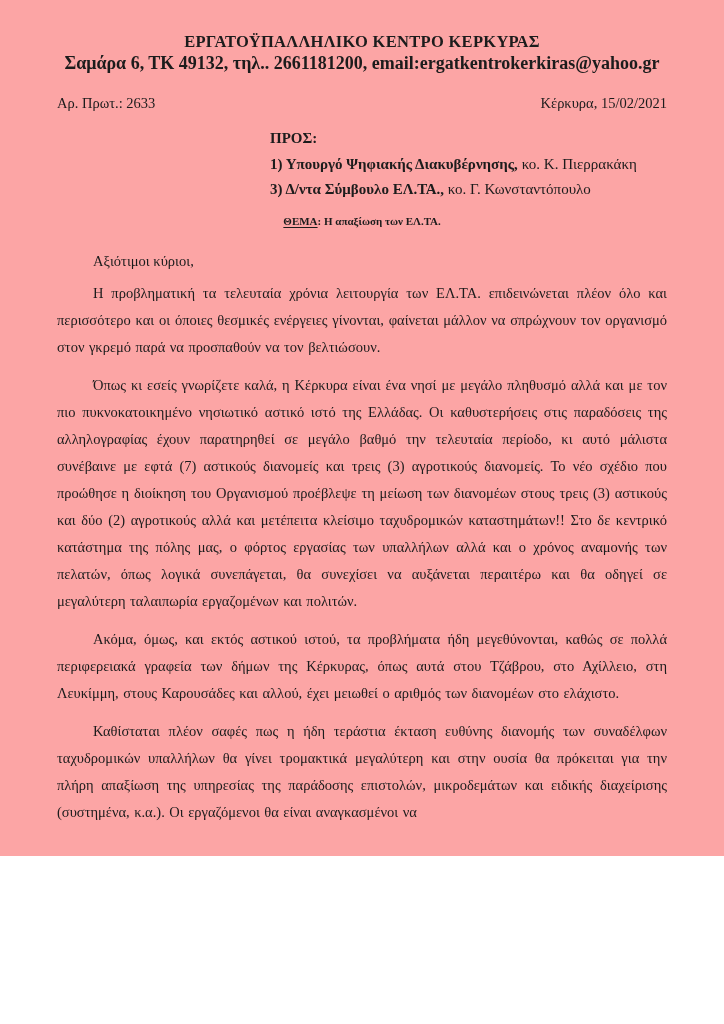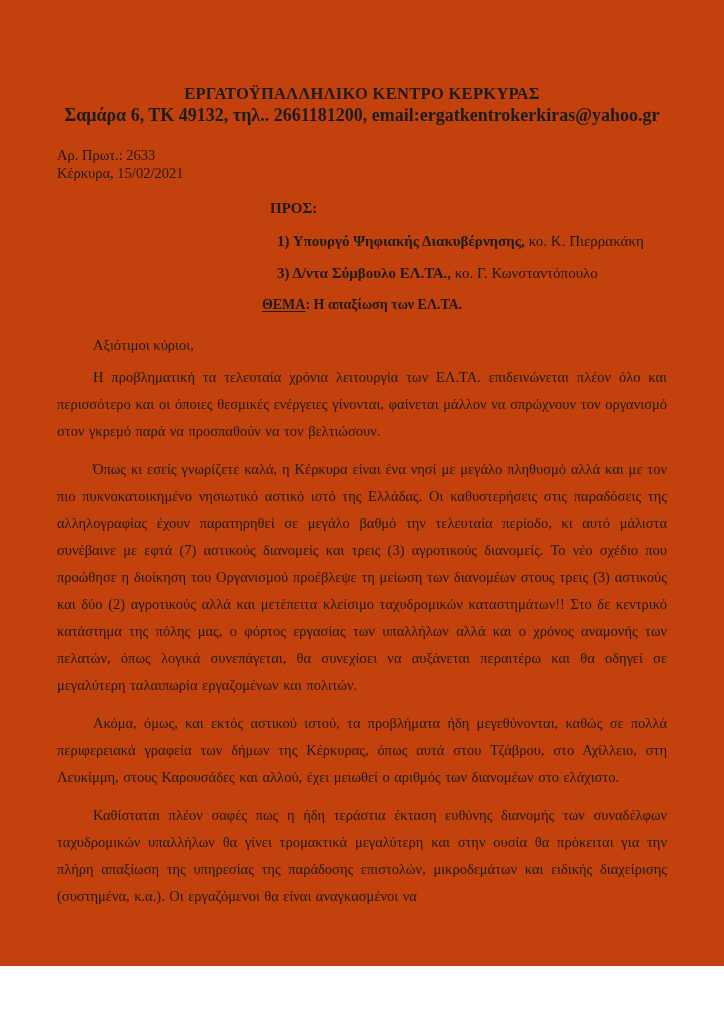--- a/index.html
+++ b/index.html
@@ -4,23 +4,23 @@
 <style>
   html, body { margin: 0; padding: 0; background: #ffffff; }
   body {
     width: 724px; height: 1024px; overflow: hidden;
     font-family: "Liberation Serif", serif;
     color: #1c1c1c;
     -webkit-font-smoothing: antialiased;
   }
   .page {
     box-sizing: border-box;
-    width: 724px; height: 966px;
-    padding: 78px 57px 0 57px;
-    background: #c2410c;
+    width: 724px; height: 856px;
+    padding: 26px 57px 0 57px;
+    background: #fca5a5;
   }
   .org-name {
     margin-top: 5px;
     text-align: center;
     font-weight: bold;
     font-size: 16.5px;
     line-height: 22px;
     letter-spacing: 0.3px;
   }
   .org-address {
@@ -28,39 +28,38 @@
     font-weight: bold;
     font-size: 18px;
     line-height: 20px;
   }
   .meta-row {
     display: flex;
     justify-content: space-between;
     margin-top: 21px;
     font-size: 14.5px;
     line-height: 18px;
-    flex-direction: column;
   }
   .recipients {
     margin-left: 213px;
     margin-top: 14px;
     font-size: 15px;
     line-height: 25.5px;
   }
   .recipients-heading { font-weight: bold; }
   .recipient {
-    margin: 7px;
+    margin: 0;
     text-align: justify;
   }
   .recipient .role { font-weight: bold; }
   .subject-line {
     margin-top: 8px;
     text-align: center;
     font-weight: bold;
-    font-size: 14px;
+    font-size: 11px;
     line-height: 20px;
   }
   .subject-label {
     text-decoration: underline;
     text-underline-offset: 2px;
   }
   .salutation {
     margin: 20px 0 0 0;
     text-indent: 36px;
     font-size: 14.5px;

